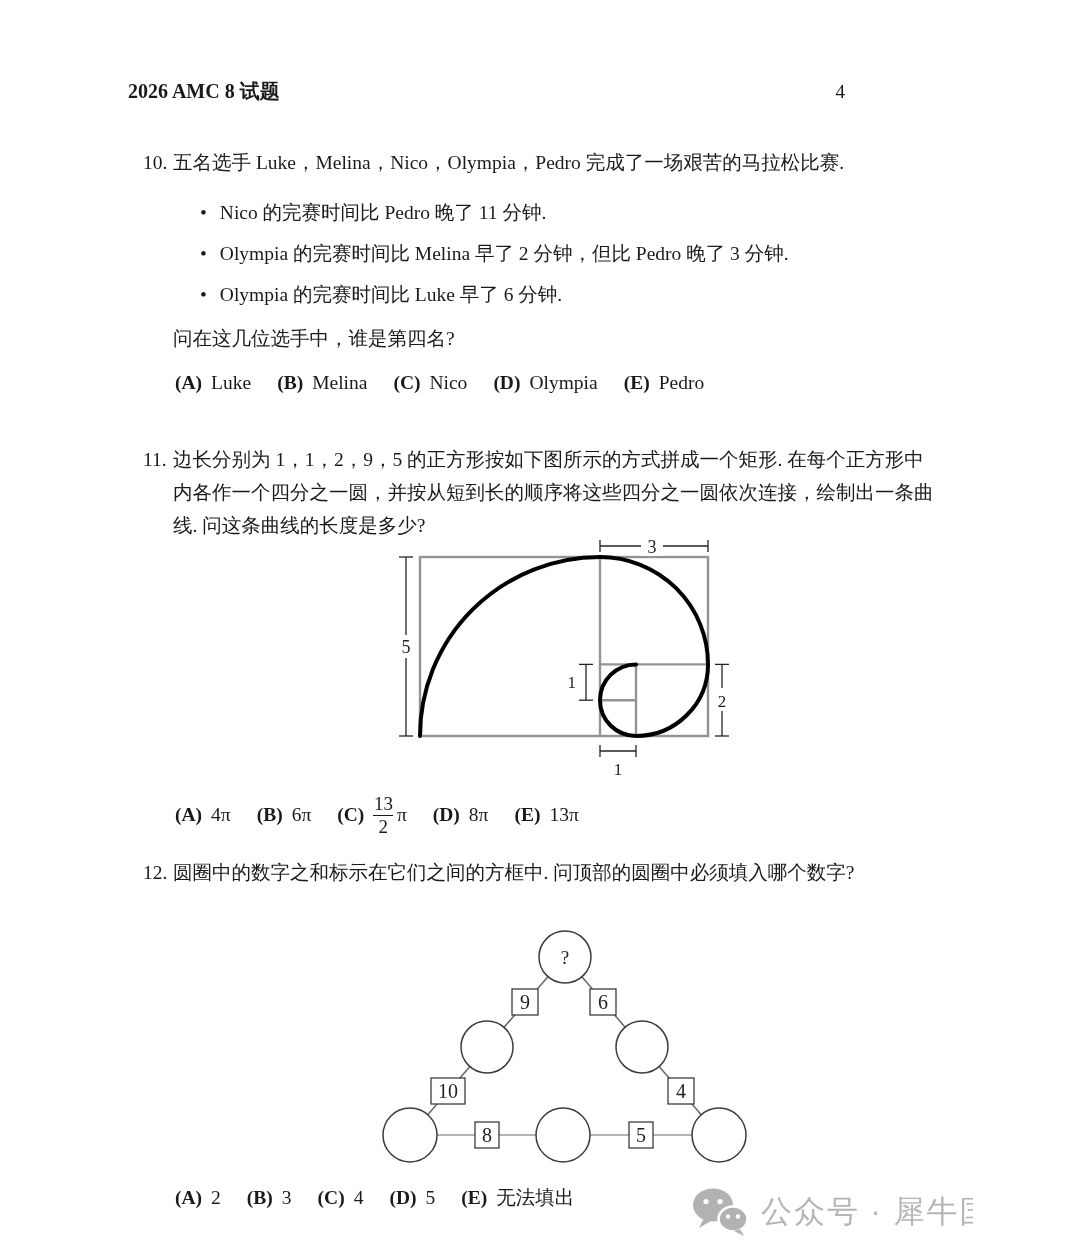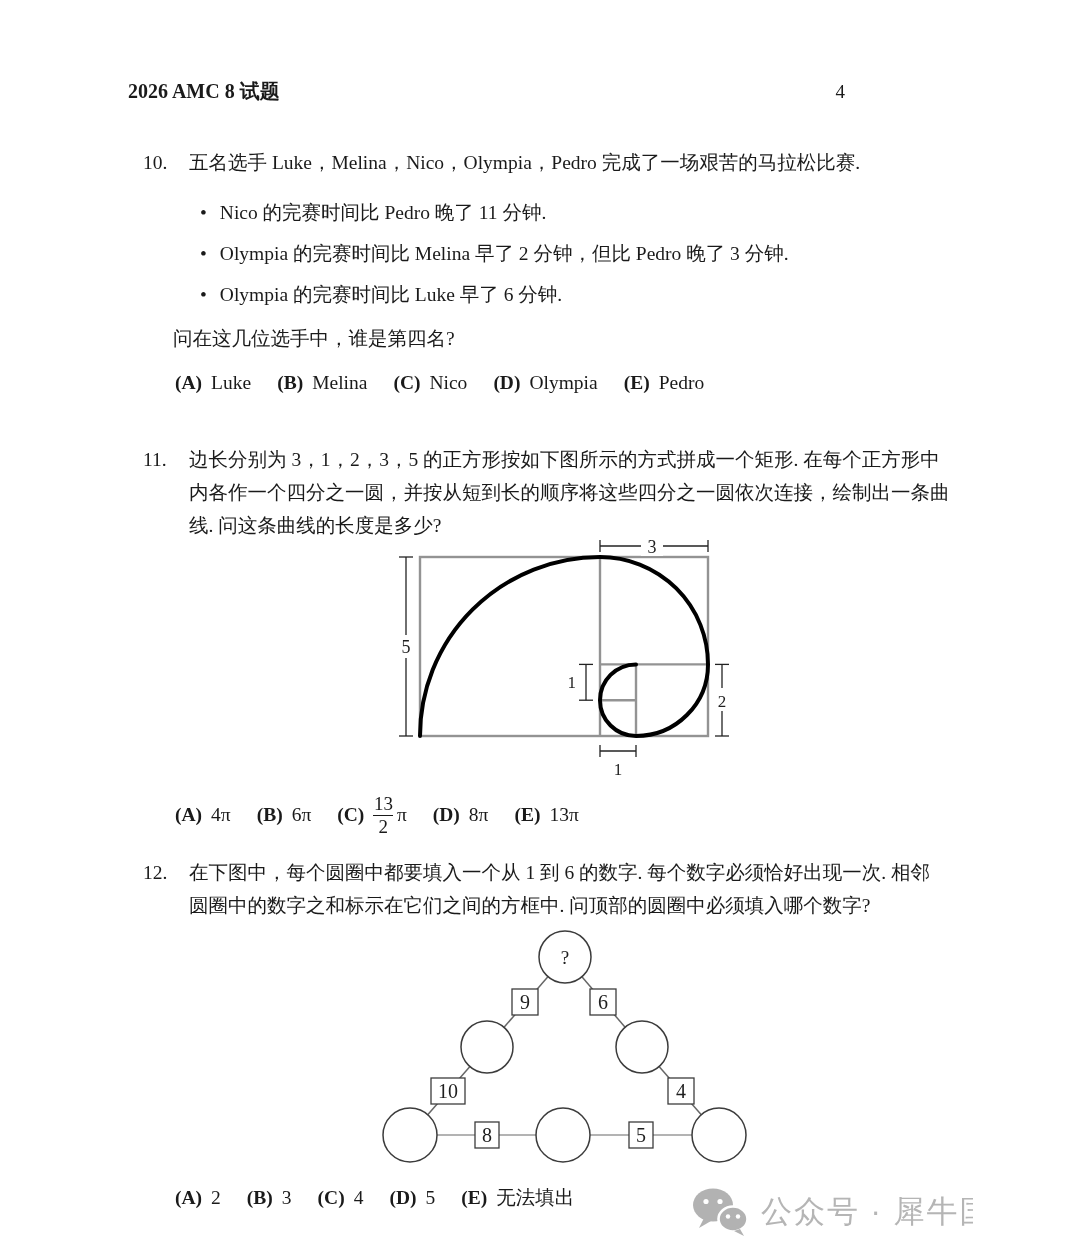--- a/index.html
+++ b/index.html
@@ -12,21 +12,21 @@
   
   .header {
     position:absolute; left:128px; right:128px; top:78px;
     display:flex; justify-content:space-between; align-items:baseline;
   }
   .header .title { font-weight:bold; font-size:20px; }
   .header .pageno { font-size:19px; }
 
   
   .problem { position:absolute; left:143px; width:815px; }
-  .prow { display:flex; align-items:flex-start;gap:16px; }
+  .prow { display:flex; align-items:flex-start; }
   .pnum { width:30px; flex-shrink:0; font-size:19.5px; line-height:33px; }
   .ptext { font-size:19.5px; line-height:33px; }
   .stem-line { white-space:nowrap; }
 
   .bullets { margin-left:57px; margin-top:17px; }
   .bullet { display:flex; font-size:19.5px; line-height:33px; margin-bottom:8px; }
   .bullet .dot { margin-right:13px; }
   .question { margin-left:30px; margin-top:11px; font-size:19.5px; line-height:33px; }
 
   .choices {
@@ -113,21 +113,21 @@
     <span class="choice">
         <b>(E)</b>
         <span>Pedro</span>
       </span>
   </div>
 
   <div class="problem" id="p11">
     <div class="prow">
       <span class="pnum">11.</span>
       <span class="ptext">
-        <span class="stem-line" style="display:block">边长分别为 3，1，2，3，5 的正方形按如下图所示的方式拼成一个矩形. 在每个正方形中</span>
+        <span class="stem-line" style="display:block">边长分别为 1，1，2，9，5 的正方形按如下图所示的方式拼成一个矩形. 在每个正方形中</span>
         <span class="stem-line" style="display:block">内各作一个四分之一圆，并按从短到长的顺序将这些四分之一圆依次连接，绘制出一条曲</span>
         <span class="stem-line" style="display:block">线. 问这条曲线的长度是多少?</span>
       </span>
     </div>
   </div>
 
   <svg id="fig11" width="380" height="245" viewBox="0 0 380 245">
 
     <g stroke="#939393" stroke-width="2.4" fill="none">
       <rect x="40" y="22" width="288" height="179"></rect>
@@ -199,21 +199,20 @@
     <span class="choice">
         <b>(E)</b>
         <span>13π</span>
       </span>
   </div>
 
   <div class="problem" id="p12">
     <div class="prow">
       <span class="pnum">12.</span>
       <span class="ptext">
-        <span class="stem-line" style="display:block">在下图中，每个圆圈中都要填入一个从 1 到 6 的数字. 每个数字必须恰好出现一次. 相邻</span>
         <span class="stem-line" style="display:block">圆圈中的数字之和标示在它们之间的方框中. 问顶部的圆圈中必须填入哪个数字?</span>
       </span>
     </div>
   </div>
 
   <svg id="fig12" width="390" height="250" viewBox="0 0 390 250">
 
     <g>
       <line x1="195" y1="32" x2="117" y2="122" stroke="#666666" stroke-width="1.5"></line>
       <line x1="195" y1="32" x2="272" y2="122" stroke="#666666" stroke-width="1.5"></line>

